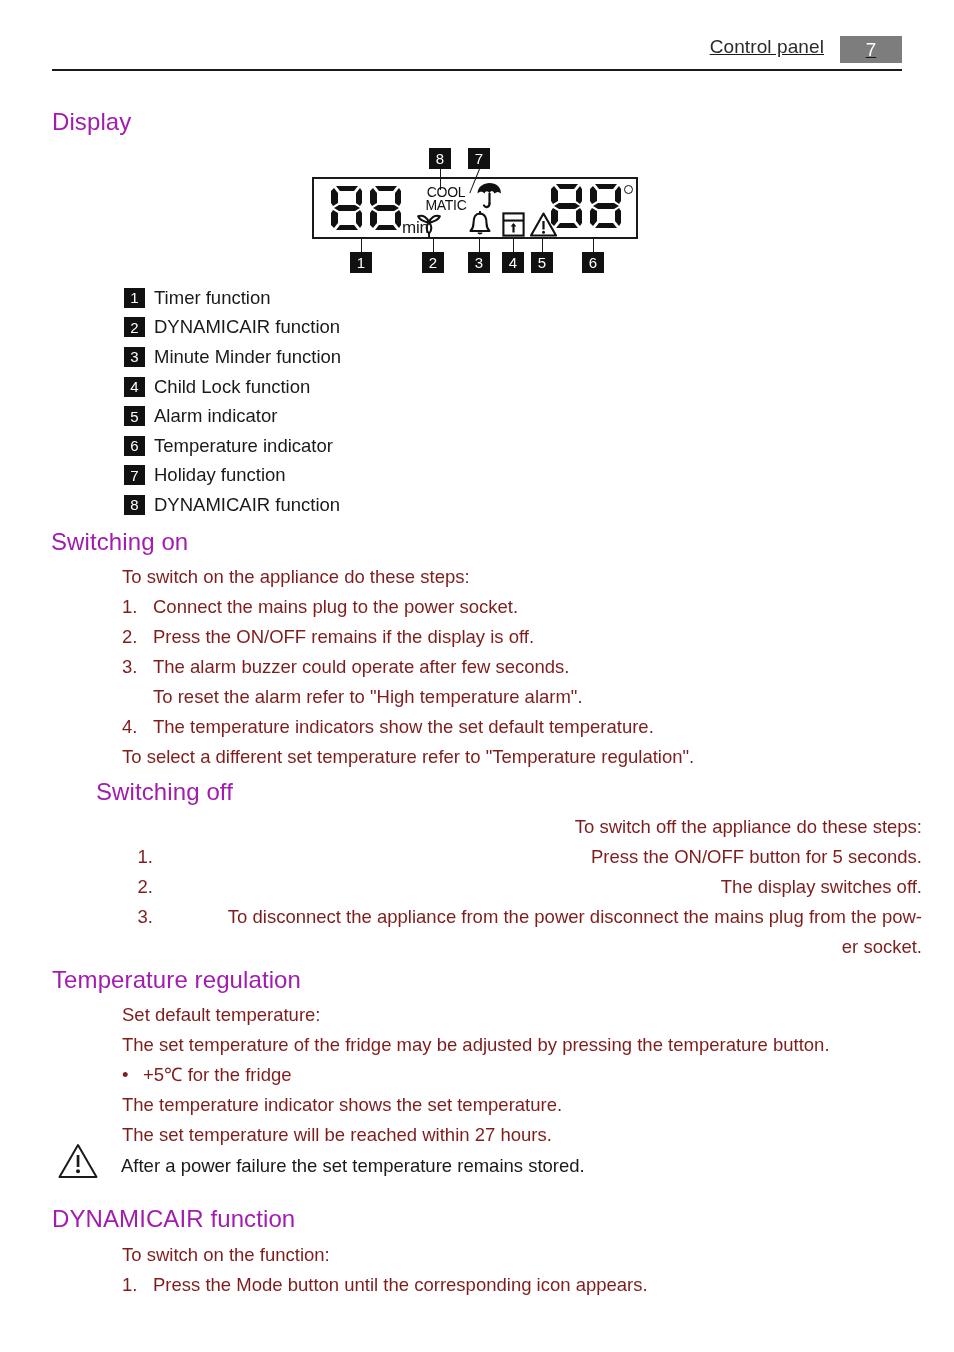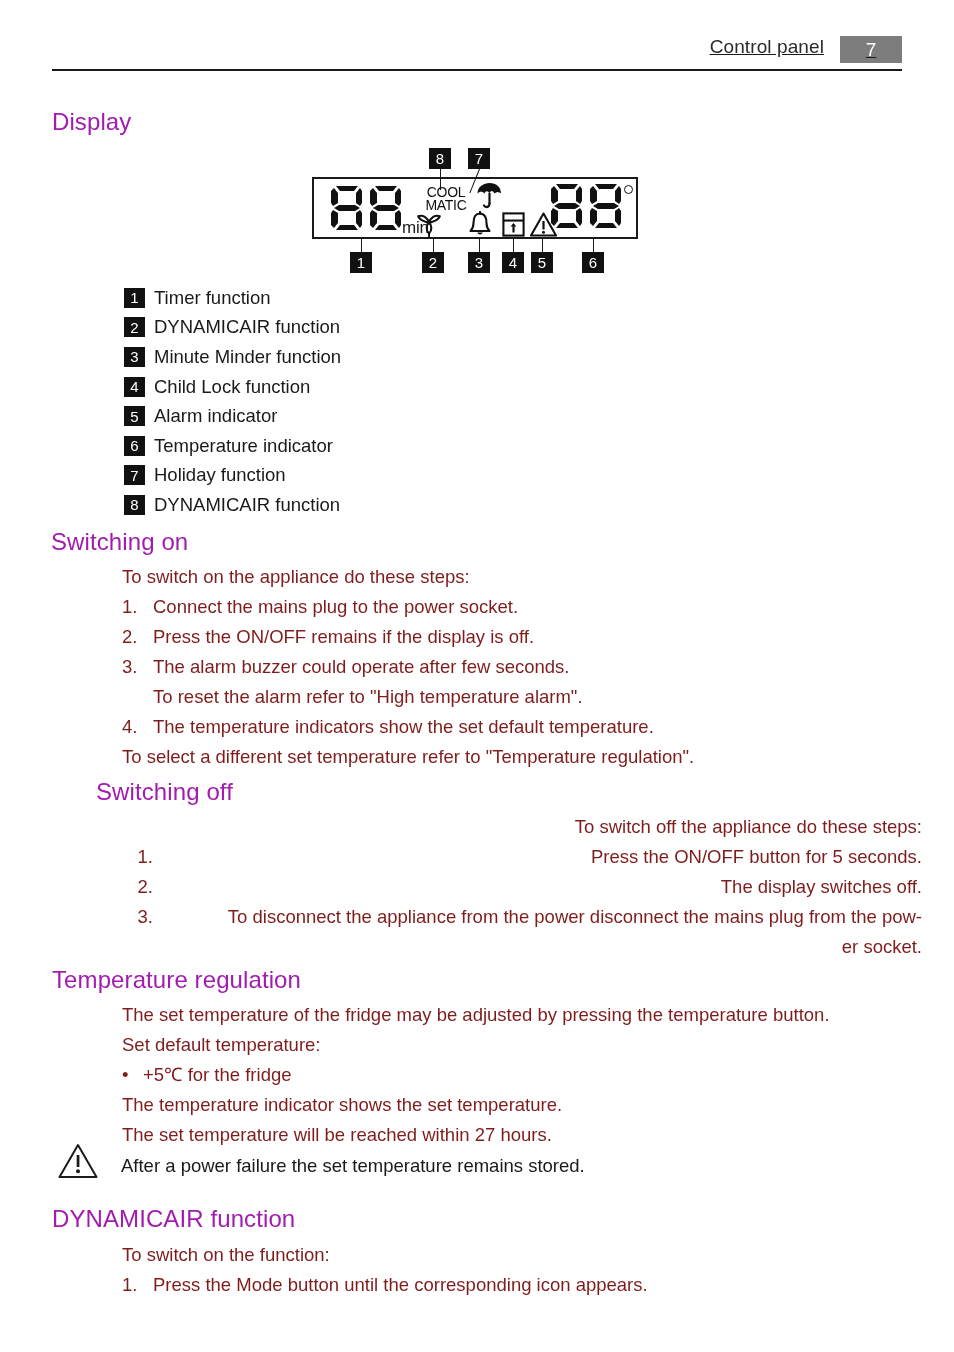--- a/index.html
+++ b/index.html
@@ -422,22 +422,22 @@
   <div class="proc-item">
     <span class="proc-num">3.</span>
     <span class="proc-text">To disconnect the appliance from the power disconnect the mains plug from the pow-</span>
   </div>
   <div class="proc-cont">er socket.</div>
 </div>
 
 <h2 class="sec-head" style="left:52px; top:966px;">Temperature regulation</h2>
 
 <div class="proc" style="left:122px; top:1000px; width:800px;">
+  <div class="proc-flush">Set default temperature:</div>
   <div class="proc-flush">The set temperature of the fridge may be adjusted by pressing the temperature button.</div>
-  <div class="proc-flush">Set default temperature:</div>
   <div class="bullet-row">
     <span class="bullet-dot">•</span>
     <span>+5℃ for the fridge</span>
   </div>
   <div class="proc-flush">The temperature indicator shows the set temperature.</div>
   <div class="proc-flush">The set temperature will be reached within 27 hours.</div>
 </div>
 
 <div class="note">
   <span class="note-icon">

